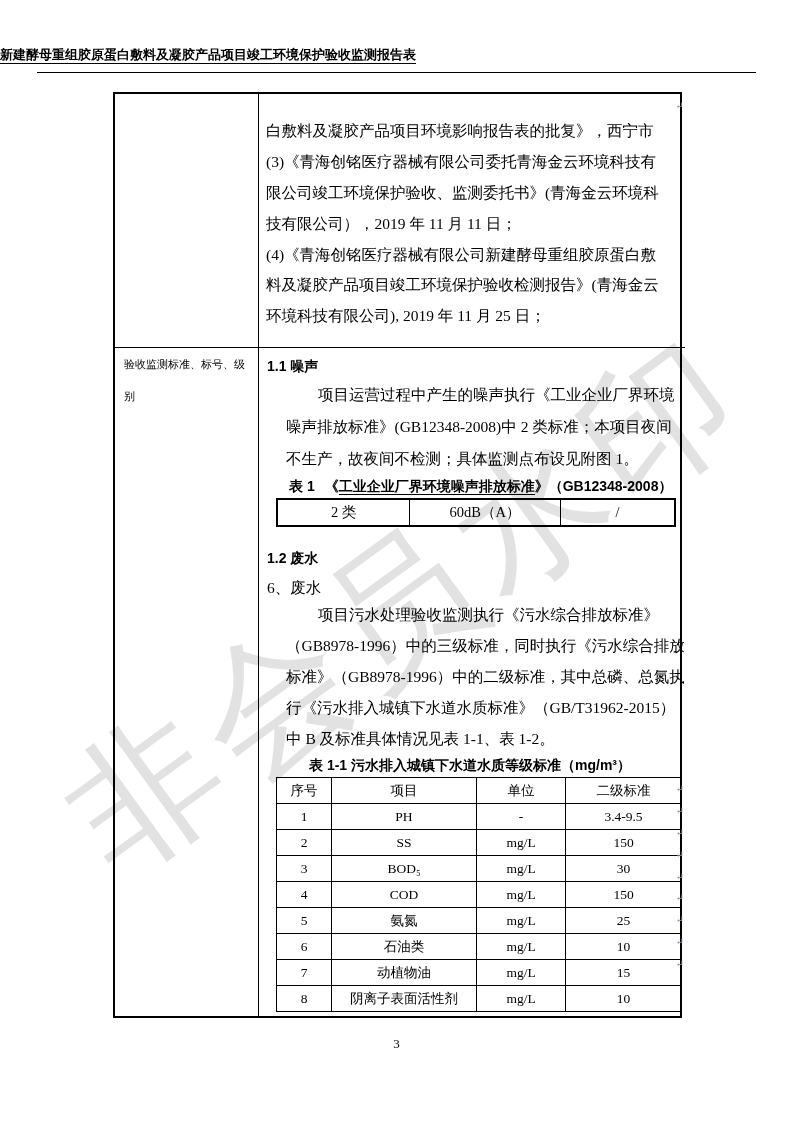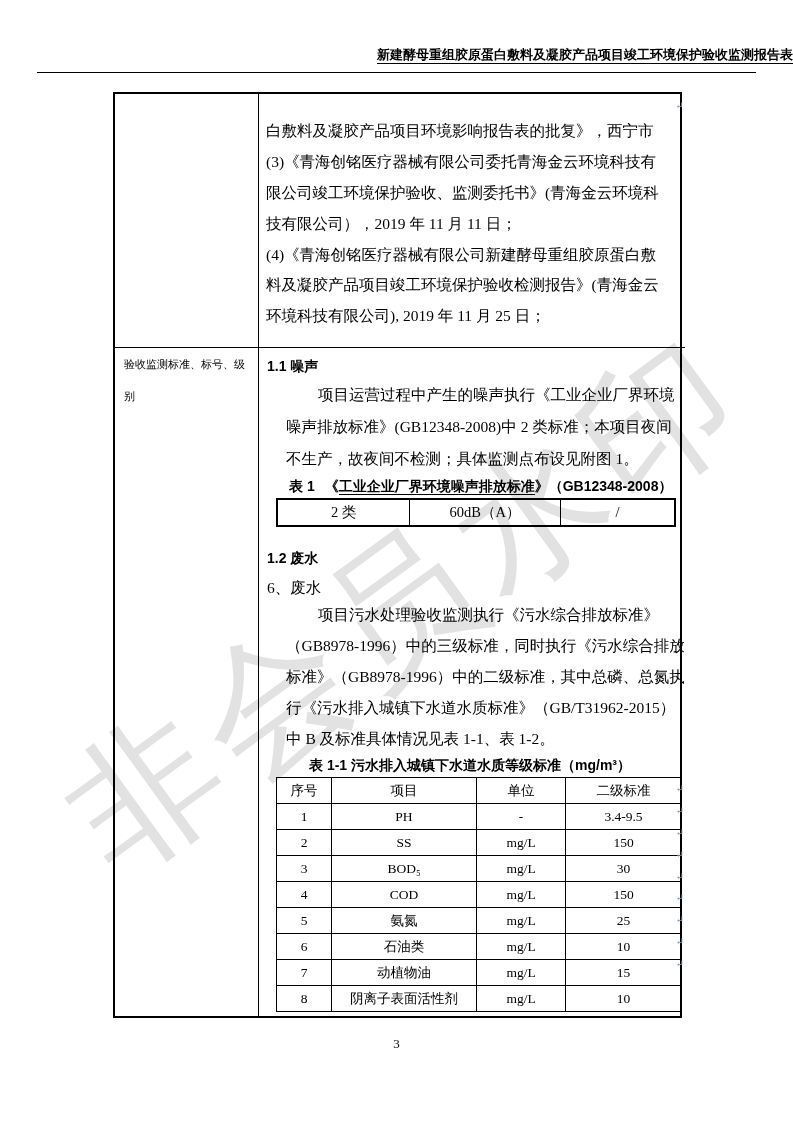--- a/index.html
+++ b/index.html
@@ -4,21 +4,21 @@
 <style>
   html,body{margin:0;padding:0;background:#fff;}
   .page{position:relative;width:793px;height:1122px;background:#ffffff;overflow:hidden;
         font-family:"Liberation Serif","DejaVu Serif",serif;color:#000;}
   
   .watermark{position:absolute;left:10px;top:530px;z-index:0;white-space:nowrap;
              font-family:"Liberation Sans","DejaVu Sans",sans-serif;
              font-size:148px;line-height:1;letter-spacing:10px;color:#e2e2e2;
              transform:rotate(-36deg);}
   .content{position:relative;z-index:1;}
-  .doc-title{position:absolute;top:46px;left:0;width:100%;text-align:right;
+  .doc-title{position:absolute;top:46px;left:0;width:100%;text-align:left;
              font-size:13px;font-weight:bold;
              font-family:"Liberation Sans","DejaVu Sans",sans-serif;}
   .doc-title .t{border-bottom:1px solid #000;padding-bottom:1px;}
   .header-rule{position:absolute;top:72px;left:37px;width:719px;height:0;border-top:1px solid #000;}
   .main-table{position:absolute;top:92px;left:113px;width:565px;height:922px;
               border:2px solid #000;display:grid;
               grid-template-columns:144px 1fr;grid-template-rows:254px 1fr;}
   .cell{position:relative;}
   .c-left{border-right:1px solid #000;}
   .r-top{border-bottom:1px solid #000;}

